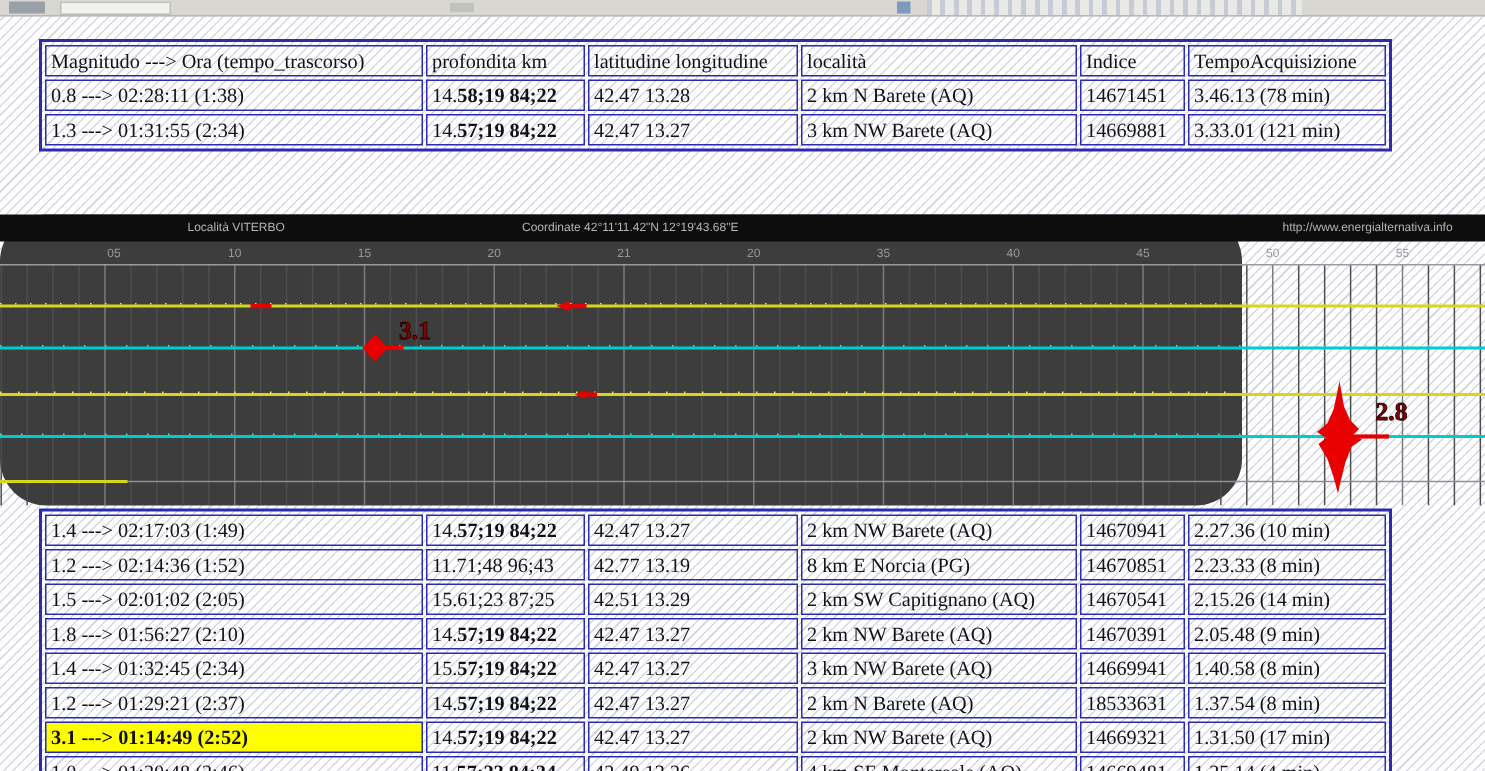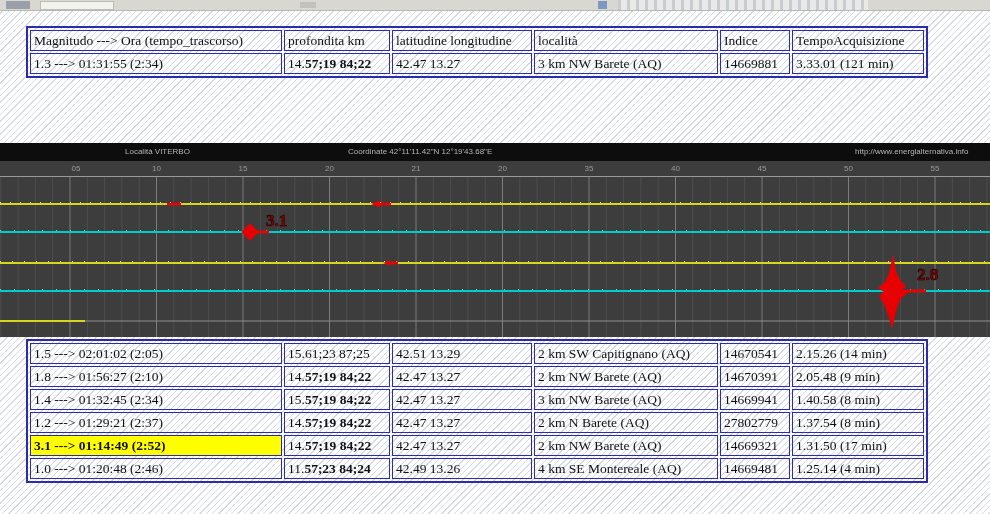--- a/index.html
+++ b/index.html
@@ -41,22 +41,22 @@
     font-family:"Liberation Serif",serif;font-size:13.5px;color:#101018;
     padding:0 3px;height:19px;white-space:nowrap;overflow:hidden;
     font-weight:normal;text-align:left;background:transparent;
   }
   td.hl-pale{background:#ffffc8;font-weight:bold;}
   td.hl-bright{background:#ffff00;font-weight:bold;}
   td b{font-weight:bold;}
 
   
   .seismo{
-    position:absolute;left:0;top:143px;width:990px;height:194px;
-    background:#3d3d3d;z-index:5;
+    position:absolute;left:0;top:143px;width:828px;height:194px;
+    background:#3d3d3d;z-index:5;border-radius:31px;
   }
   .seismo-header{
     position:absolute;left:0;top:0;width:990px;height:18px;background:#0d0d0d;
   }
   .seismo-header span{
     position:absolute;top:4px;
     font-family:"Liberation Sans",sans-serif;font-size:8px;color:#b5b5b5;
     white-space:nowrap;
   }
   .st-label{left:125px;}
@@ -98,20 +98,28 @@
       <tr>
         <th>Magnitudo ---&gt; Ora (tempo_trascorso)</th>
         <th>profondita km</th>
         <th>latitudine longitudine</th>
         <th>località</th>
         <th>Indice</th>
         <th>TempoAcquisizione</th>
       </tr>
     </thead>
     <tbody>
+        <tr>
+          <td>0.8 ---&gt; 02:28:11 (1:38)</td>
+          <td>14.<b>58;19 84;22</b></td>
+          <td>42.47 13.28</td>
+          <td>2 km N Barete (AQ)</td>
+          <td>14671451</td>
+          <td>3.46.13 (78 min)</td>
+        </tr>
         <tr>
           <td>1.3 ---&gt; 01:31:55 (2:34)</td>
           <td>14.<b>57;19 84;22</b></td>
           <td>42.47 13.27</td>
           <td>3 km NW Barete (AQ)</td>
           <td>14669881</td>
           <td>3.33.01 (121 min)</td>
         </tr>
       </tbody>
   </table>
@@ -228,20 +236,36 @@
     <colgroup>
       <col style="width:252px">
         <col style="width:106px">
         <col style="width:140px">
       <col style="width:184px">
         <col style="width:70px">
         <col style="width:132px">
     </colgroup>
     <tbody>
         <tr>
+          <td>1.4 ---&gt; 02:17:03 (1:49)</td>
+          <td>14.<b>57;19 84;22</b></td>
+          <td>42.47 13.27</td>
+          <td>2 km NW Barete (AQ)</td>
+          <td>14670941</td>
+          <td>2.27.36 (10 min)</td>
+        </tr>
+        <tr>
+          <td>1.2 ---&gt; 02:14:36 (1:52)</td>
+          <td>11.71;48 96;43</td>
+          <td>42.77 13.19</td>
+          <td>8 km E Norcia (PG)</td>
+          <td>14670851</td>
+          <td>2.23.33 (8 min)</td>
+        </tr>
+        <tr>
           <td>1.5 ---&gt; 02:01:02 (2:05)</td>
           <td>15.61;23 87;25</td>
           <td>42.51 13.29</td>
           <td>2 km SW Capitignano (AQ)</td>
           <td>14670541</td>
           <td>2.15.26 (14 min)</td>
         </tr>
         <tr>
           <td>1.8 ---&gt; 01:56:27 (2:10)</td>
           <td>14.<b>57;19 84;22</b></td>
@@ -256,21 +280,21 @@
           <td>42.47 13.27</td>
           <td>3 km NW Barete (AQ)</td>
           <td>14669941</td>
           <td>1.40.58 (8 min)</td>
         </tr>
         <tr>
           <td>1.2 ---&gt; 01:29:21 (2:37)</td>
           <td>14.<b>57;19 84;22</b></td>
           <td>42.47 13.27</td>
           <td>2 km N Barete (AQ)</td>
-          <td>27802779</td>
+          <td>18533631</td>
           <td>1.37.54 (8 min)</td>
         </tr>
         <tr>
           <td class="hl-bright">3.1 ---&gt; 01:14:49 (2:52)</td>
           <td>14.<b>57;19 84;22</b></td>
           <td>42.47 13.27</td>
           <td>2 km NW Barete (AQ)</td>
           <td>14669321</td>
           <td>1.31.50 (17 min)</td>
         </tr>

